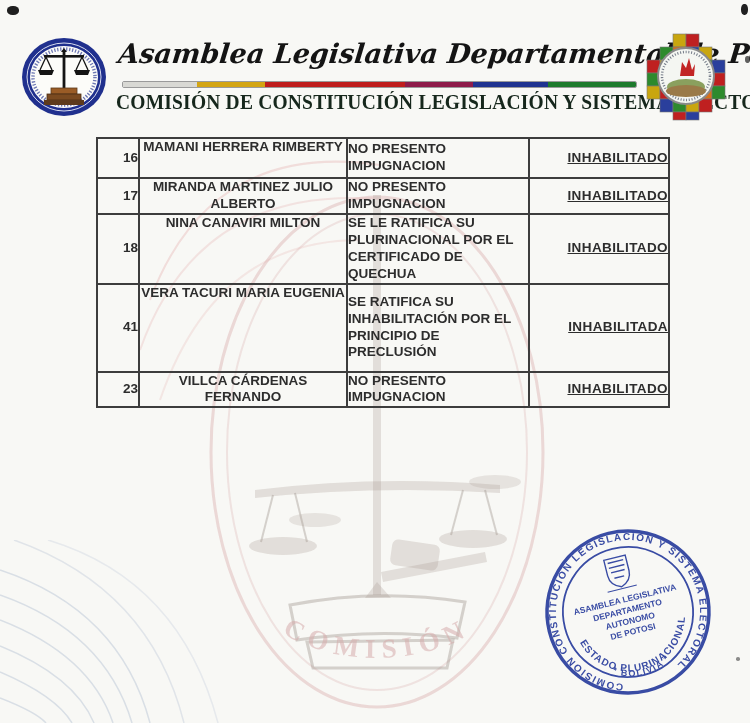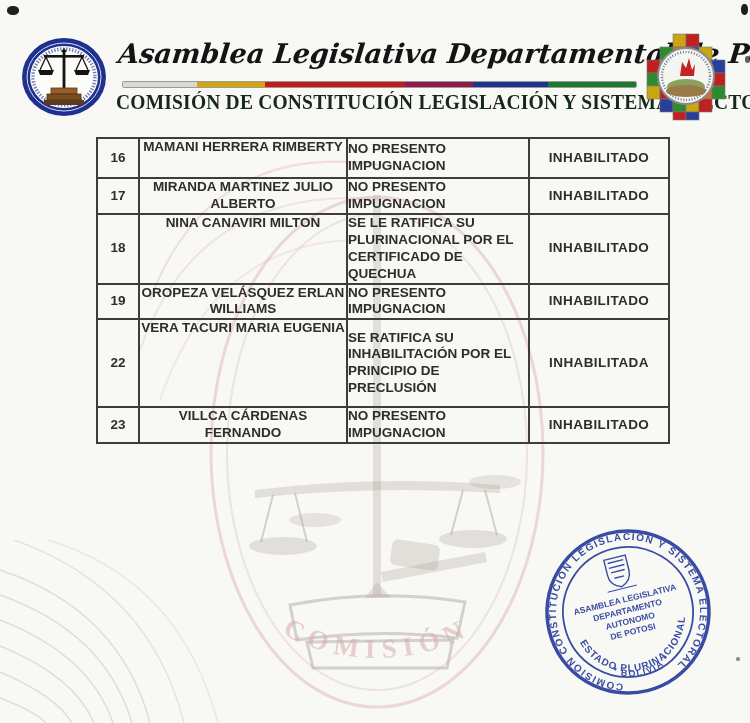--- a/index.html
+++ b/index.html
@@ -35,24 +35,24 @@
   
   #results-table{
     position:absolute;left:96px;top:137px;border-collapse:collapse;
     table-layout:fixed;width:568px;
   }
   #results-table td{
     border:2px solid #3d3d3d;padding:0;
     font-weight:bold;font-size:13.5px;color:#2d2d2d;line-height:1.25;
     background:transparent;
   }
-  td.c-num{width:40px;text-align:center;vertical-align:middle;}
+  td.c-num{width:40px;text-align:right;vertical-align:middle;}
   td.c-name{width:206px;text-align:center;vertical-align:top;padding:2px 4px 2px 7px;}
   td.c-obs{width:180px;text-align:left;vertical-align:middle;padding:1px 8px;}
-  td.c-status{width:138px;text-align:center;vertical-align:middle;letter-spacing:.4px;}
+  td.c-status{width:138px;text-align:right;vertical-align:middle;letter-spacing:.4px;text-decoration:underline;}
   
   #stamp{
     position:absolute;left:541px;top:526px;width:174px;height:172px;
     transform:rotate(-14deg);opacity:.93;
   }
   
   .scan-mark{position:absolute;background:#1f1f1f;border-radius:45%;}
 </style>
 </head>
 <body>
@@ -190,28 +190,22 @@
       <td class="c-name">MIRANDA MARTINEZ JULIO ALBERTO</td>
       <td class="c-obs">NO PRESENTO IMPUGNACION</td>
       <td class="c-status">INHABILITADO</td>
     </tr>
         <tr style="height: 69px;">
       <td class="c-num">18</td>
       <td class="c-name">NINA CANAVIRI MILTON</td>
       <td class="c-obs">SE LE RATIFICA SU PLURINACIONAL POR EL CERTIFICADO DE QUECHUA</td>
       <td class="c-status">INHABILITADO</td>
     </tr>
-        <tr style="height: 35px;">
-      <td class="c-num">19</td>
-      <td class="c-name">OROPEZA VELÁSQUEZ ERLAN WILLIAMS</td>
-      <td class="c-obs">NO PRESENTO IMPUGNACION</td>
-      <td class="c-status">INHABILITADO</td>
-    </tr>
         <tr style="height: 88px;">
-      <td class="c-num">22</td>
+      <td class="c-num">41</td>
       <td class="c-name">VERA TACURI MARIA EUGENIA</td>
       <td class="c-obs">SE RATIFICA SU INHABILITACIÓN POR EL PRINCIPIO DE PRECLUSIÓN</td>
       <td class="c-status">INHABILITADA</td>
     </tr>
         <tr style="height: 25px;">
       <td class="c-num">23</td>
       <td class="c-name">VILLCA CÁRDENAS FERNANDO</td>
       <td class="c-obs">NO PRESENTO IMPUGNACION</td>
       <td class="c-status">INHABILITADO</td>
     </tr>

